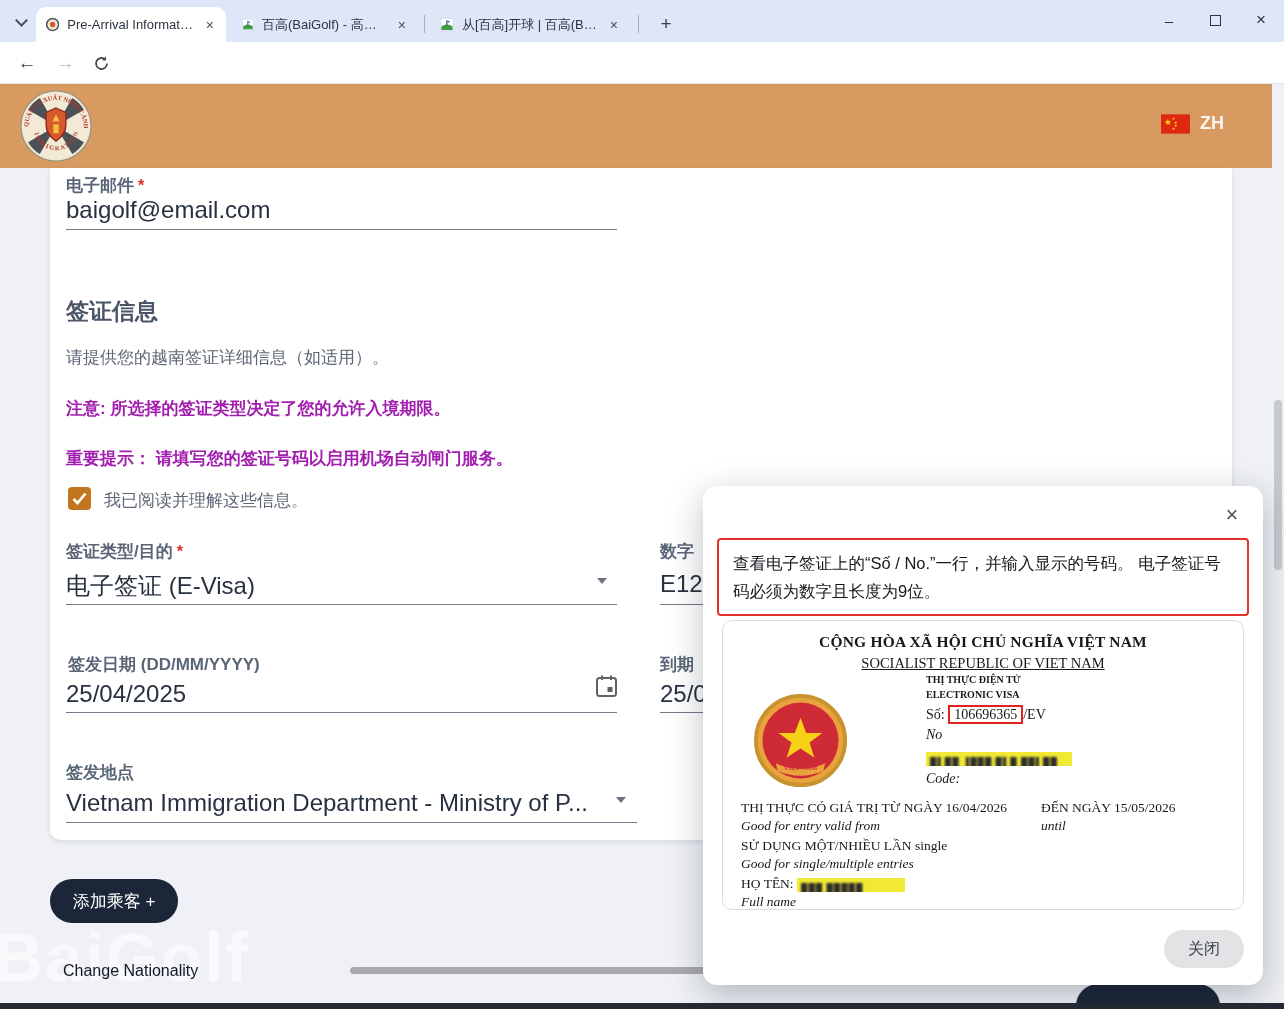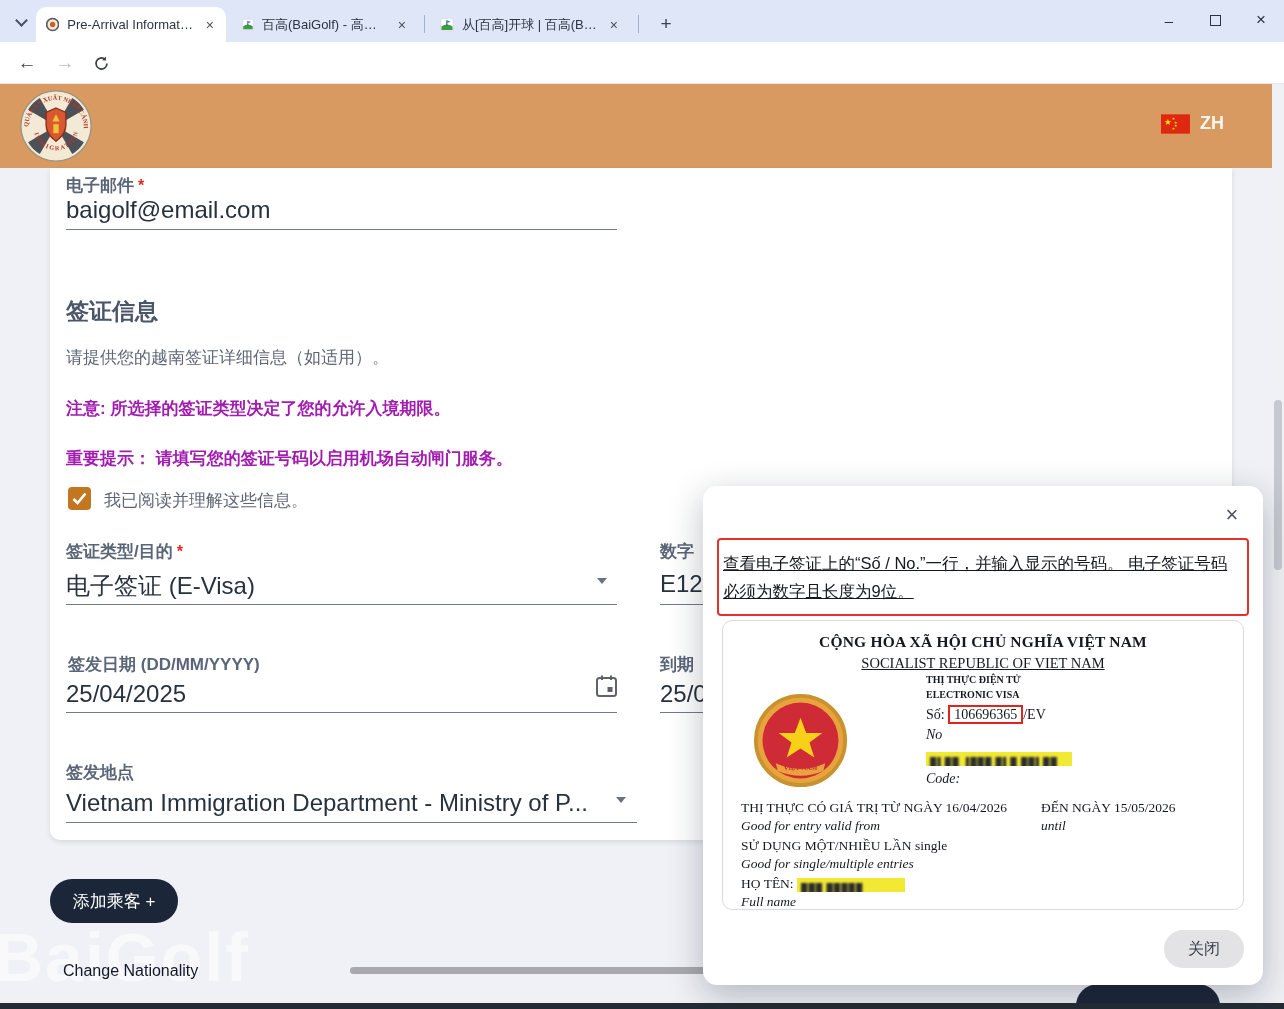--- a/index.html
+++ b/index.html
@@ -69,21 +69,21 @@
   .vtrack{ left:1272px; top:84px; width:12px; height:925px; background:#f0f1f4; }
   .vthumb{ left:1274px; top:400px; width:8px; height:170px; background:#c6c9cf; border-radius:4px; }
   .bottomstrip{ left:0; top:1003px; width:1284px; height:6px; background:#232a34; }
 
   
   .modal{ left:703px; top:486px; width:560px; height:499px; background:#fff; border-radius:14px;
           box-shadow:0 10px 35px rgba(20,28,45,.28); }
   .modal-close{ position:absolute; right:16px; top:14px; font-size:22px; color:#4c5360;
                 width:30px; height:30px; display:flex; align-items:center; justify-content:center; }
   .tipbox{ position:absolute; left:14px; top:52px; width:532px; border:2.5px solid #e4312b;
-           border-radius:4px; padding:9px 4px; font-size:16.5px; line-height:1.7; color:#15181d;text-decoration:underline; }
+           border-radius:4px; padding:9px 14px; font-size:16.5px; line-height:1.7; color:#15181d; }
   .visa{ position:absolute; left:19px; top:134px; width:522px; height:290px; border:1px solid #d9dbe0;
          border-radius:10px; background:#fff; font-family:"Liberation Serif",serif; color:#15181d; }
   .visa .c1{ text-align:center; font-weight:700; font-size:15.5px; margin-top:12px; letter-spacing:.2px; }
   .visa .c2{ text-align:center; font-size:14.5px; text-decoration:underline; margin-top:4px; }
   .vblock{ position:absolute; left:203px; top:52px; font-size:14px; line-height:1.45; }
   .vblock .b{ font-weight:700; font-size:10px; }
   .it{ font-style:italic; }
   .numbox{ border:2px solid #e0251f; padding:0 4px; }
   .hl{ background:#f2e934; display:inline-block; height:14px; vertical-align:middle; position:relative; overflow:hidden; }
   .hl .smudge{ position:absolute; left:4px; bottom:-3px; color:#2c2c2c; font-size:9px;

